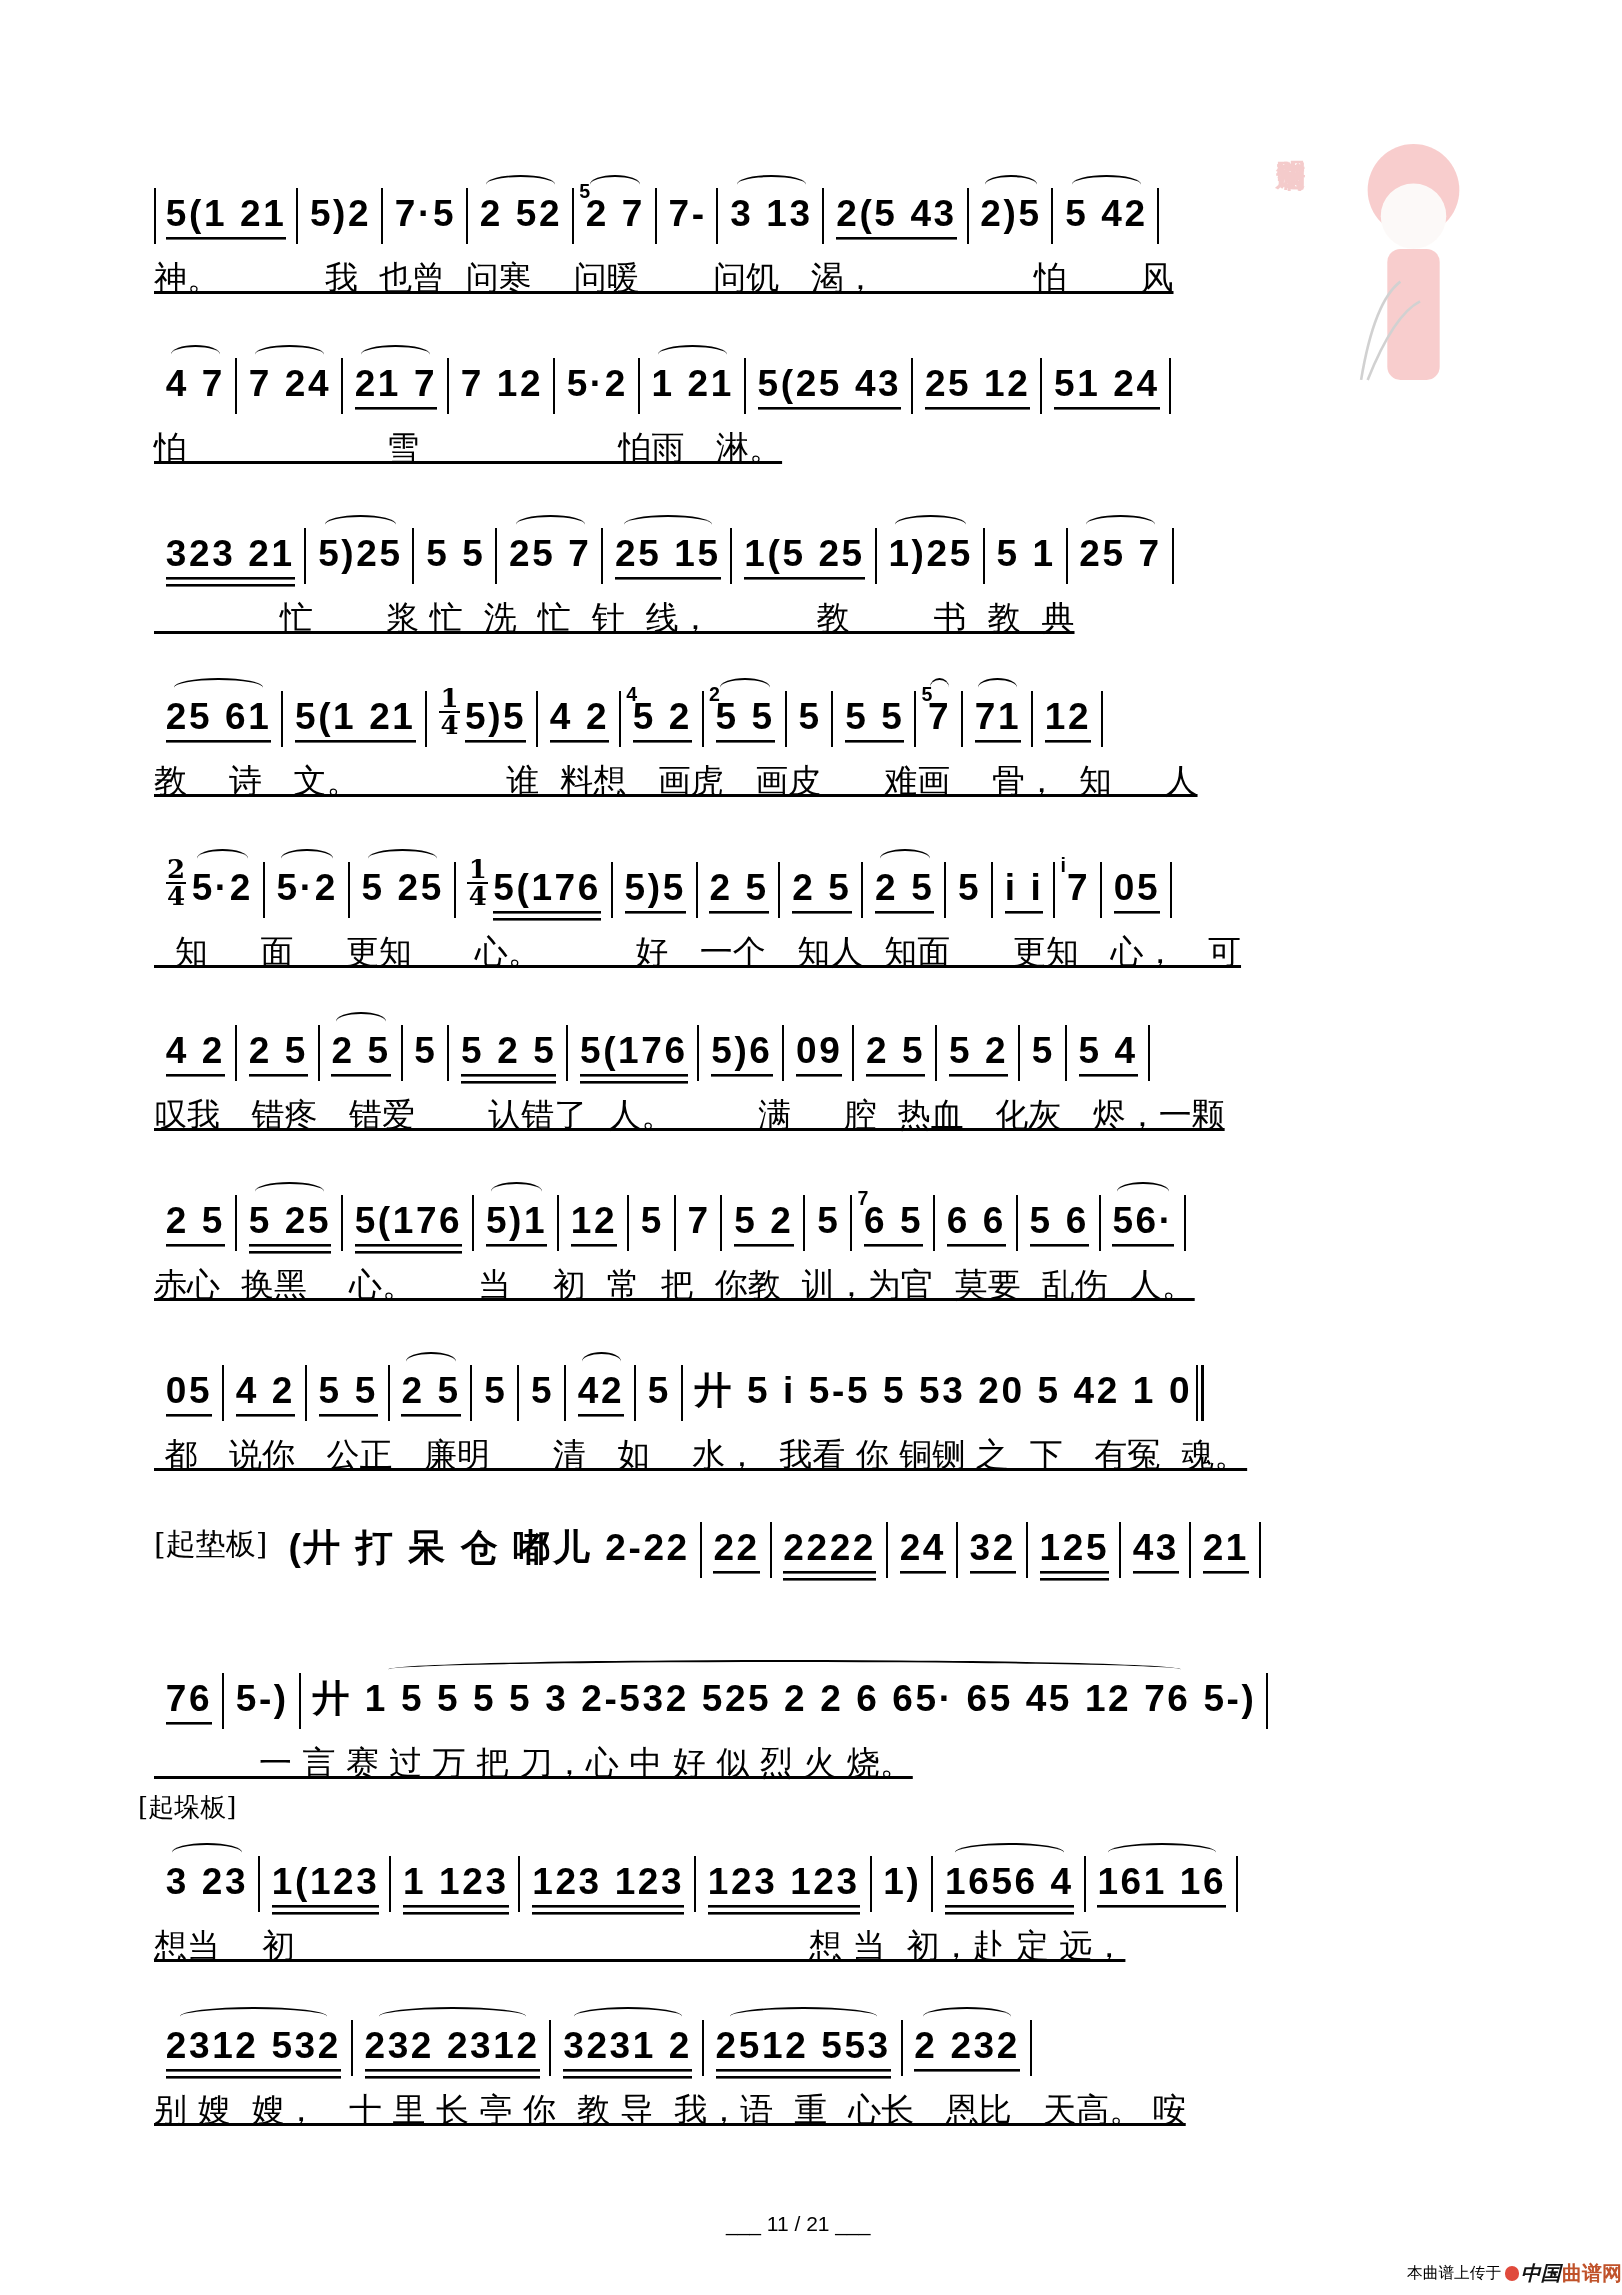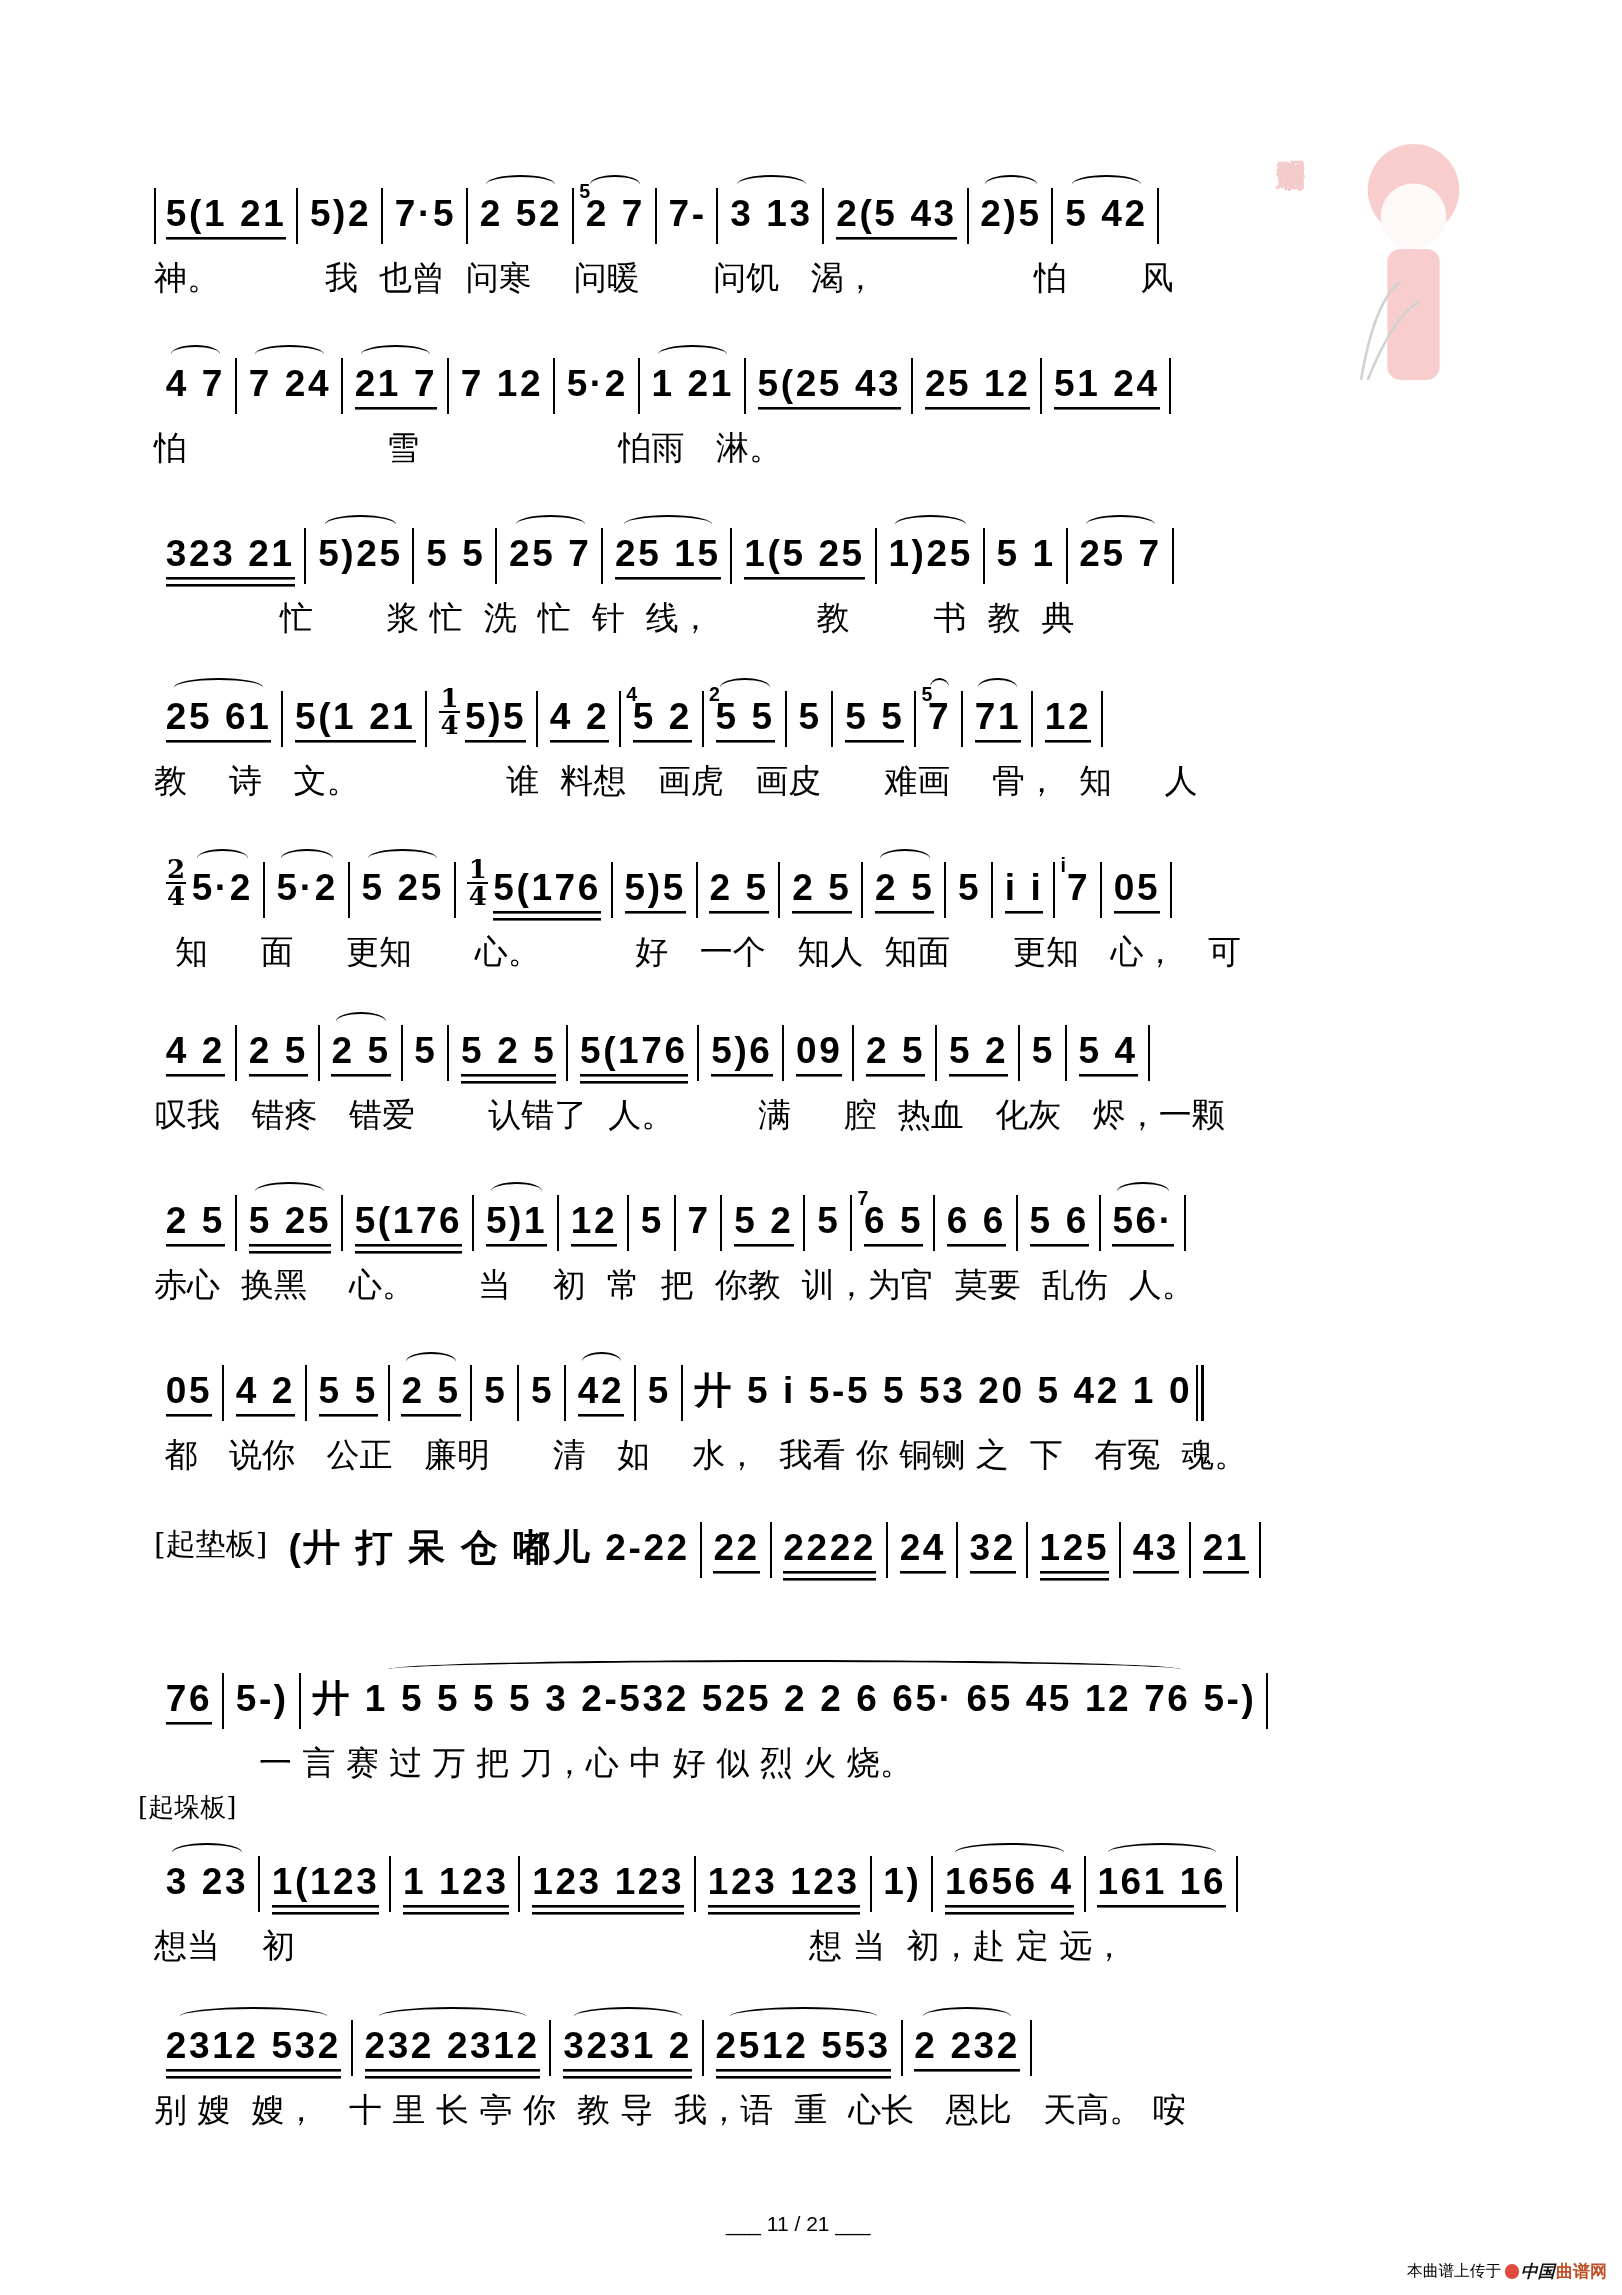--- a/index.html
+++ b/index.html
@@ -14,21 +14,21 @@
              font-family: "DejaVu Sans", sans-serif; font-size: 29px; font-weight: bold;
              line-height: 34px; writing-mode: vertical-rl; }
   .wm-figure { position: absolute; left: 72px; top: 6.5px; }
 
   
   .system { position: absolute; left: 154px; width: 1315px; }
   .notes-row { position: absolute; left: 0; top: 0; height: 85px; width: 1315px;
                display: flex; align-items: flex-end; }
   .lyrics-row { position: absolute; left: 0; top: 92px; height: 46px; width: 1315px;
                 font-family: "DejaVu Sans", sans-serif; font-size: 33px; white-space: pre;
-                letter-spacing: 0px; }
+                letter-spacing: 0px; text-decoration: underline; }
   .measure { display: flex; align-items: flex-end; height: 85px; padding: 0 11.8px;
              position: relative; box-sizing: border-box; }
   .measure .bar { position: absolute; right: 0; top: 23.6px; width: 2px; height: 56px; background: #000; }
   .measure .dbl { position: absolute; right: 0; top: 23.6px; width: 7.9px; height: 56px;
                   border-left: 2px solid #000; border-right: 3.3px solid #000; box-sizing: border-box; }
   .measure.first-bar::before { content: ""; position: absolute; left: 0; top: 23.6px; width: 2px; height: 56px; background: #000; }
   .notes { font-family: "Liberation Sans", sans-serif; font-weight: bold; font-size: 37px;
            letter-spacing: 2.6px; white-space: pre; line-height: 37px; position: relative;
            padding-bottom: 17px; }
   .notes.ul1 { background: linear-gradient(#000,#000) left bottom 9.2px / 100% 2.6px no-repeat; }
@@ -44,21 +44,21 @@
   .timesig .num { border-bottom: 2.6px solid #000; padding: 0 1.3px; }
   .label-bracket { font-family: "DejaVu Serif", serif; font-size: 30px; margin-right: 9.2px;
                    padding-bottom: 18.3px; white-space: pre; }
   .marker-label { position: absolute; left: 138px; font-family: "DejaVu Serif", serif; font-size: 26px; }
 
   
   .page-number { position: absolute; left: 726px; top: 2212px; font-size: 21px;
                  font-family: "Liberation Sans", sans-serif; white-space: pre; }
   .upload-note { position: absolute; left: 1407px; top: 2260px; font-size: 15.7px;
                  font-family: "DejaVu Sans", sans-serif; display: flex; align-items: center; gap: 3.9px; }
-  .site-logo { display: inline-flex; align-items: center; gap: 1.3px; font-weight: bold; font-size: 17px; }
+  .site-logo { display: inline-flex; align-items: center; gap: 1.3px; font-weight: bold; font-size: 20px; }
   .site-logo .mark { width: 14.4px; height: 14.4px; border-radius: 50%; background: #e04a3c; display: inline-block; }
   .site-logo .a { color: #111; font-style: italic; }
   .site-logo .b { color: #c0522a; }
 </style>
 </head>
 <body>
 
 <div class="page">
 
   <div class="watermark">

